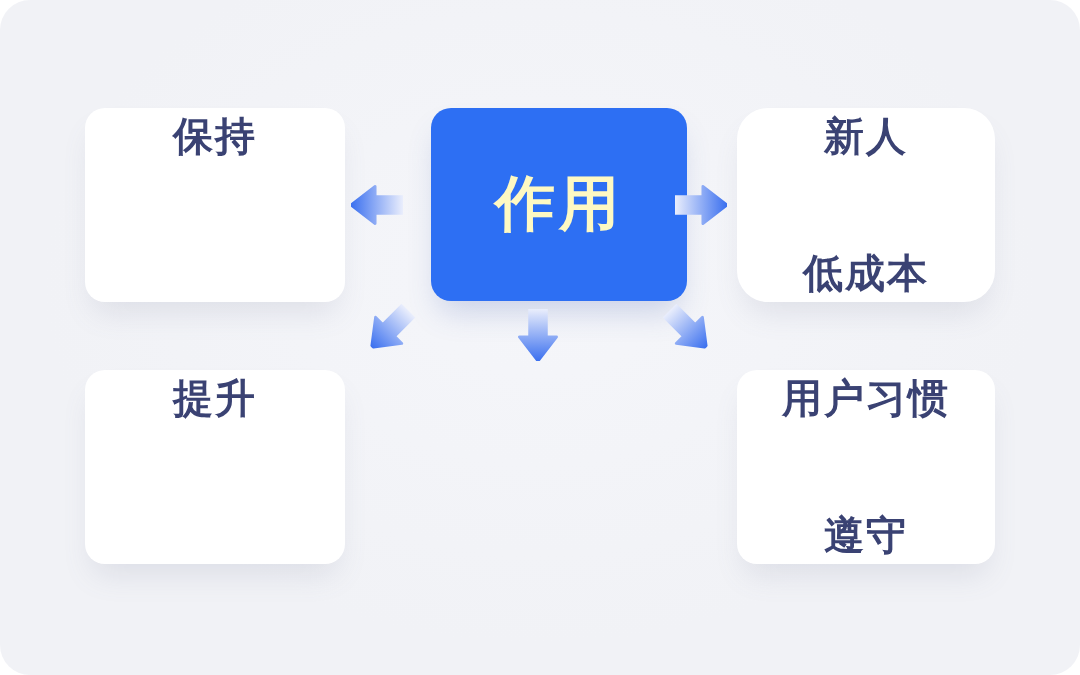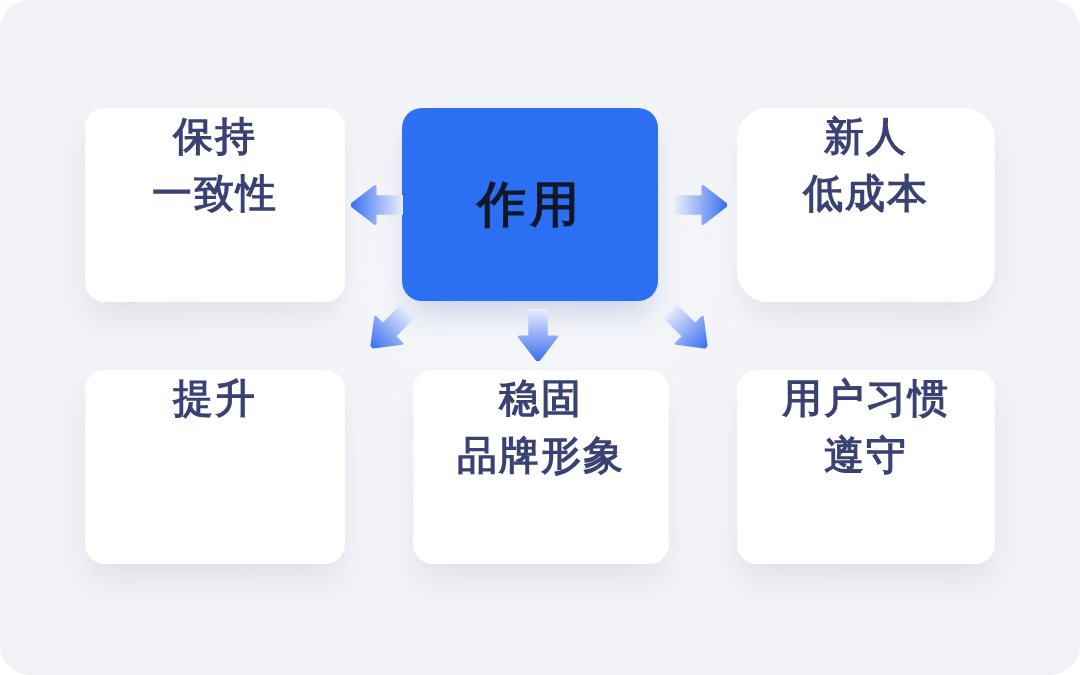--- a/index.html
+++ b/index.html
@@ -17,45 +17,45 @@
     overflow: hidden;
   }
   .node {
     position: absolute;
     background: #ffffff;
     border-radius: 20px;
     box-shadow: 0 18px 30px -8px rgba(110, 120, 150, 0.16);
     display: flex;
     flex-direction: column;
     align-items: center;
-    justify-content: flex-start;
+    justify-content: space-between;
     text-align: center;
     color: #3a4273;
     font-weight: 700;
     font-size: 40px;
     line-height: 57px;
     letter-spacing: 2px;
   }
   .node-top-left      { left: 85px;  top: 108px; width: 260px; height: 194px; }
   .node-top-right     { left: 737px; top: 108px; width: 258px; height: 194px; border-radius: 31px; }
   .node-bottom-left   { left: 85px;  top: 370px; width: 260px; height: 194px; gap: 30px; }
   .node-bottom-center { left: 413px; top: 370px; width: 256px; height: 194px; }
   .node-bottom-right  { left: 737px; top: 370px; width: 258px; height: 194px; }
   .node-center {
     position: absolute;
-    left: 402px; top: 108px; width: 256px; height: 193px;
+    left: 431px; top: 108px; width: 256px; height: 193px;
     background: #2d6ff3;
     border-radius: 20px;
     box-shadow: 0 18px 30px -8px rgba(70, 100, 180, 0.25);
     display: flex;
     align-items: center;
     justify-content: center;
-    color: #0f172a;
+    color: #fef9c3;
     font-weight: 700;
-    font-size: 49px;
+    font-size: 60px;
     letter-spacing: 4px;
   }
   .arrow {
     position: absolute;
     width: 52px;
     height: 44px;
   }
   .arrow-left       { left: 351px; top: 183px; transform: rotate(180deg); }
   .arrow-right      { left: 675px; top: 183px; }
   .arrow-down       { left: 512px; top: 313px; transform: rotate(90deg); }
@@ -66,36 +66,31 @@
 <body>
 
 <div class="canvas">
 
   <div class="node-center">
     <span>作用</span>
   </div>
 
   <div class="node node-top-left">
     <span>保持</span>
-    <span>一致性</span>
   </div>
 
   <div class="node node-top-right">
     <span>新人</span>
     <span>低成本</span>
   </div>
 
   <div class="node node-bottom-left">
     <span>提升</span>
   </div>
 
-  <div class="node node-bottom-center">
-    <span>稳固</span>
-    <span>品牌形象</span>
-  </div>
 
   <div class="node node-bottom-right">
     <span>用户习惯</span>
     <span>遵守</span>
   </div>
 
   <svg class="arrow arrow-left" viewBox="0 0 56 46">
     <defs>
         <linearGradient id="g1">
           <stop offset="0" stop-color="#eaeefc"></stop>

